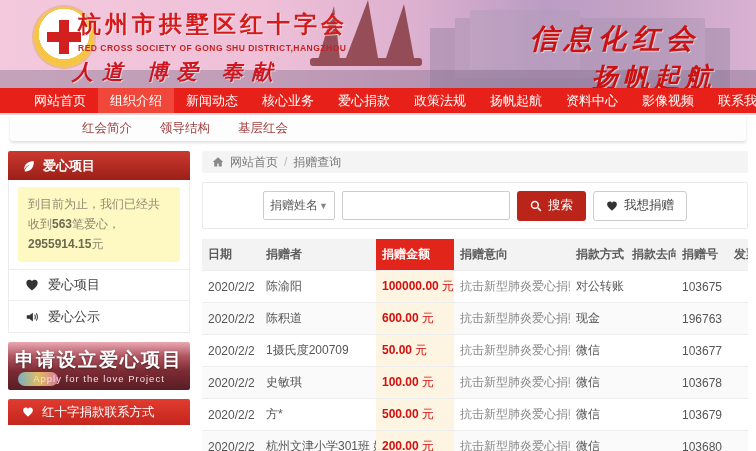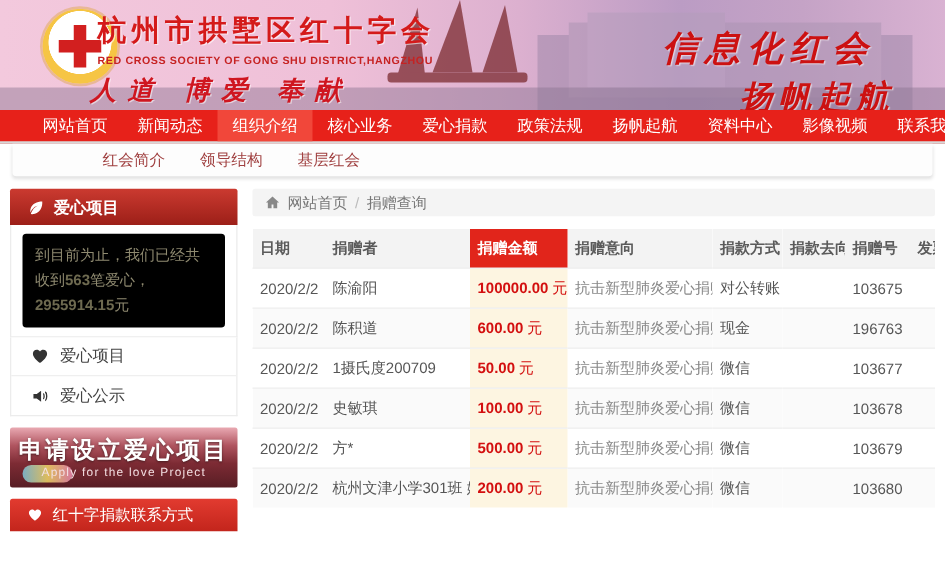--- a/index.html
+++ b/index.html
@@ -43,21 +43,21 @@
   
   .content { display:flex; padding:10px 8px 0 8px; gap:12px; }
   .sidebar { width:182px; flex:none; }
   .main { flex:1; min-width:0; }
 
   
   .side-head { height:29px; display:flex; align-items:center; gap:7px; padding-left:14px;
     background:linear-gradient(#cb3a30,#9c1f18); color:#fff; font-size:13px; font-weight:bold;
     border-radius:2px 2px 0 0; }
   .notice-wrap { border:1px solid #ececec; border-top:none; background:#fff; padding:7px 9px; }
-  .notice { background:#000000; border-radius:3px; padding:8px 10px; font-size:12px;
+  .notice { background:#fef9c3; border-radius:3px; padding:8px 10px; font-size:12px;
     color:#8f8a70; line-height:1.65; }
   .notice b { color:#6e6a50; }
   .side-menu { border:1px solid #ececec; border-top:none; background:#fff; }
   .side-item { height:31px; display:flex; align-items:center; gap:9px; padding-left:16px;
     font-size:13px; color:#444; border-bottom:1px solid #efefef; cursor:pointer; }
   .side-item:last-child { border-bottom:none; }
   .side-item .ic { width:14px; height:14px; color:#333; flex:none; }
   .side-item.active { background:linear-gradient(#a93228,#8c201a); color:#fff; }
   .side-item.active .ic { color:#fff; }
 
@@ -141,22 +141,22 @@
     </div>
     <div class="slogan">人道 博爱 奉献</div>
     <div class="callig">
       <div class="l1">信息化红会</div>
       <div class="l2">扬帆起航</div>
     </div>
   </header>
 
   <nav class="mainnav" id="mainnav">
       <a class="nav-item">网站首页</a>
+      <a class="nav-item active">组织介绍</a>
       <a class="nav-item">新闻动态</a>
-      <a class="nav-item active">组织介绍</a>
       <a class="nav-item">核心业务</a>
       <a class="nav-item">爱心捐款</a>
       <a class="nav-item">政策法规</a>
       <a class="nav-item">扬帆起航</a>
       <a class="nav-item">资料中心</a>
       <a class="nav-item">影像视频</a>
       <a class="nav-item">联系我们</a>
     </nav>
 
   <div class="subnav" id="subnav">
@@ -214,20 +214,40 @@
     <main class="main">
       <div class="breadcrumb">
         <svg width="12" height="12" viewBox="0 0 16 16" fill="#888">
           <path d="M8 1.5L1 8h2v6h4v-4h2v4h4V8h2L8 1.5z"></path>
         </svg>
         <a>网站首页</a>
         <span class="crumb-sep">/</span>
         <span>捐赠查询</span>
       </div>
 
+      <div class="search-panel">
+        <div class="fld-select">
+          <span>捐赠姓名</span>
+          <span class="caret">▼</span>
+        </div>
+        <input class="search-input" type="text" value="" style="">
+        <button class="btn-search">
+          <svg class="ic" viewBox="0 0 16 16" fill="none" stroke="#fff" stroke-width="2">
+            <circle cx="6.5" cy="6.5" r="4.5"></circle>
+              <line x1="10" y1="10" x2="14.5" y2="14.5"></line>
+          </svg>
+          <span>搜索</span>
+        </button>
+        <button class="btn-donate">
+          <svg class="ic" viewBox="0 0 16 16" fill="#333">
+            <path d="M8 14S1.5 9.7 1.5 5.6C1.5 3.4 3.2 2 5 2c1.2 0 2.4.6 3 1.7C8.6 2.6 9.8 2 11 2c1.8 0 3.5 1.4 3.5 3.6C14.5 9.7 8 14 8 14z"></path>
+          </svg>
+          <span>我想捐赠</span>
+        </button>
+      </div>
 
       <div class="tbl-wrap">
         <table>
           <colgroup>
             <col style="width:58px">
               <col style="width:116px">
               <col style="width:78px">
               <col style="width:116px">
             <col style="width:56px">
               <col style="width:50px">

